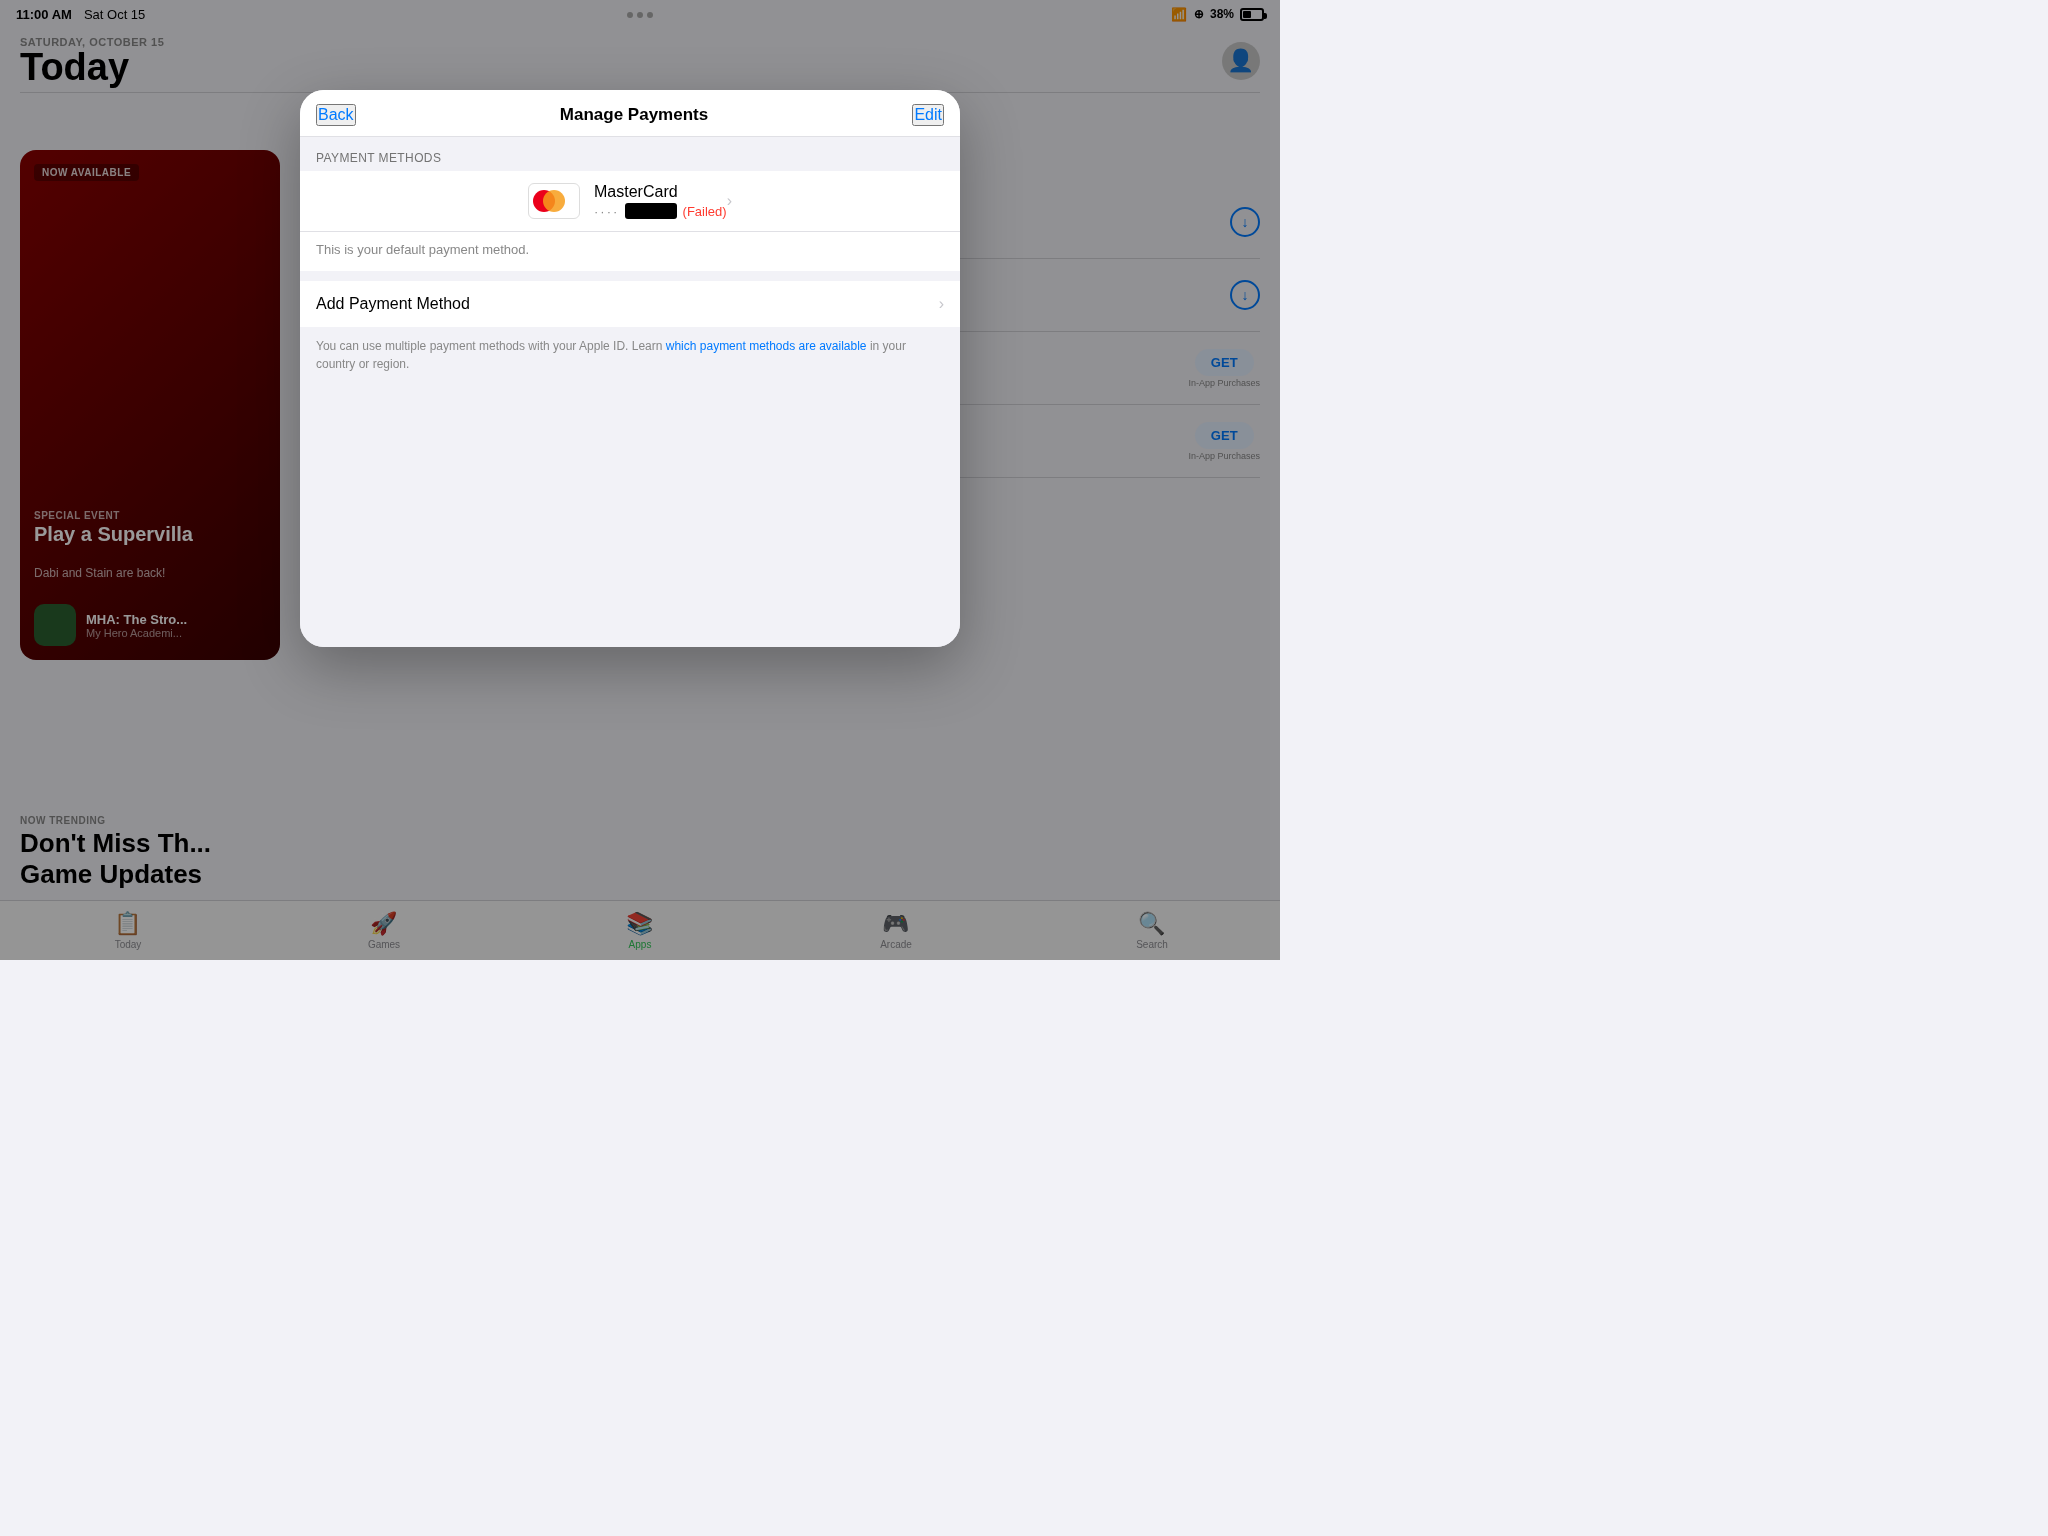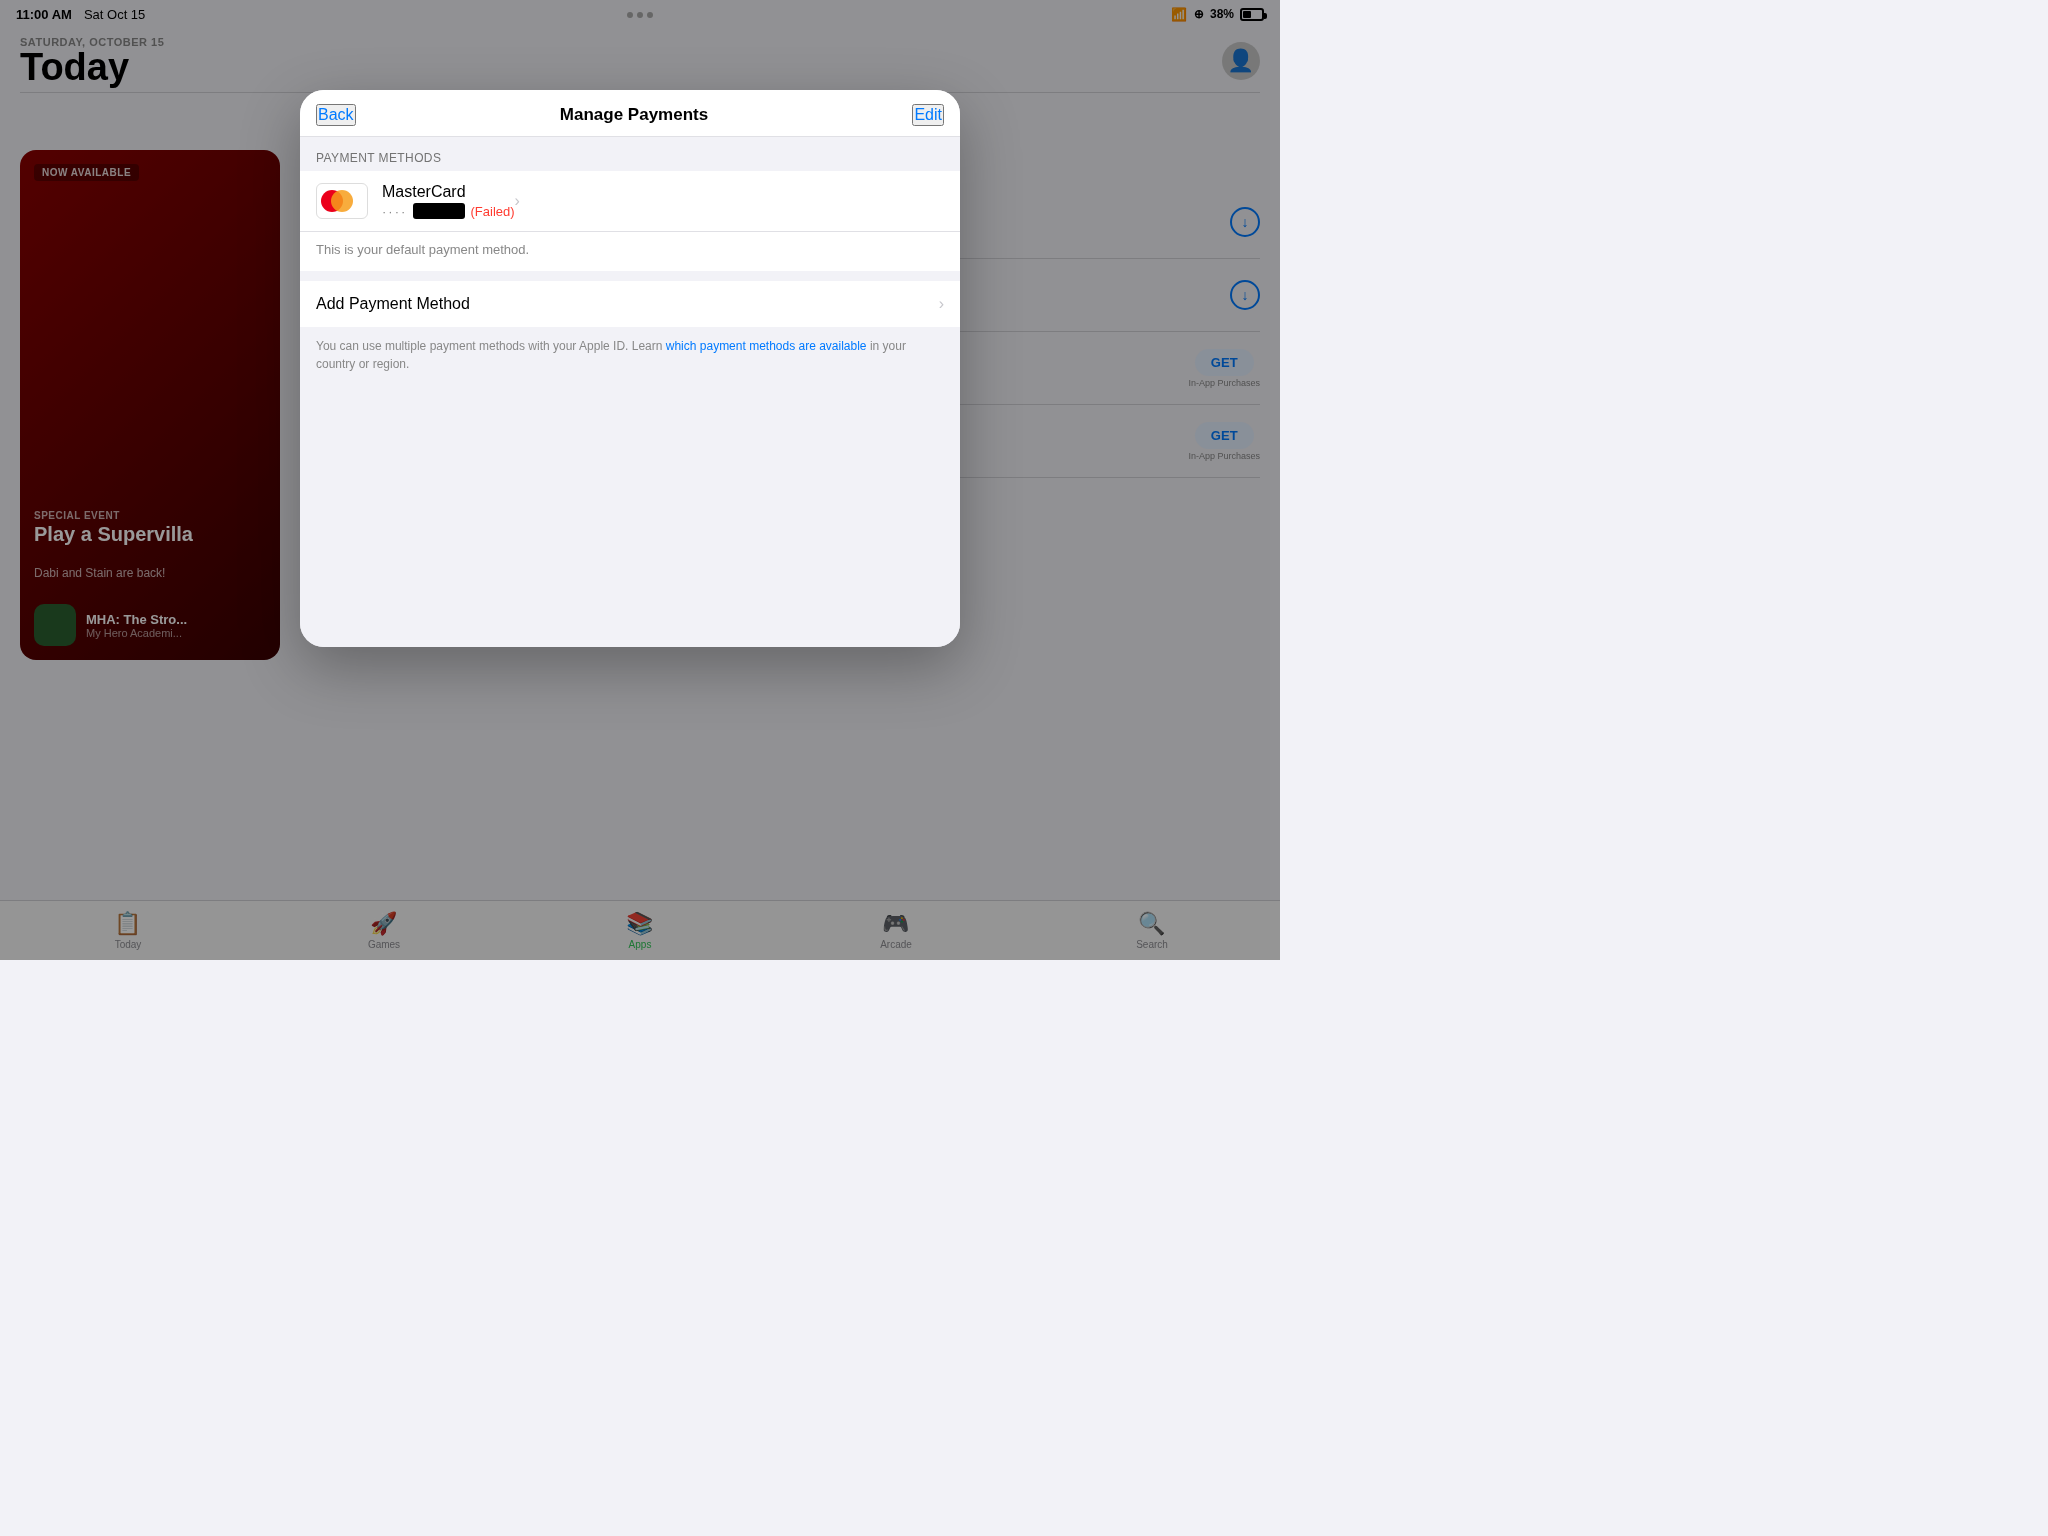--- a/index.html
+++ b/index.html
@@ -322,21 +322,21 @@
       padding: 14px 16px 6px;
     }
 
     .modal-card {
       background: #fff;
       margin: 0;
     }
     .payment-row {
       display: flex;
       align-items: center;
-      justify-content: flex-start;
+      justify-content: center;
       padding: 12px 16px;
       border-bottom: 1px solid #e0e0e5;
     }
     .payment-left {
       display: flex;
       align-items: center;
       gap: 14px;
     }
     .card-logo {
       width: 52px; height: 36px;
@@ -518,20 +518,24 @@
               <div class="app-item-sub">ver to survive!</div>
             </div>
         </div>
         <div class="get-btn-wrap">
           <button class="get-btn">GET</button>
           <span class="iap-text">In-App Purchases</span>
         </div>
       </div>
     </div>
 
+    <div class="trending-section">
+      <div class="trending-label">NOW TRENDING</div>
+      <div class="trending-title">Don't Miss Th...<br>Game Updates</div>
+    </div>
   </div>
 
   <div class="tab-bar">
     <div class="tab-item">
       <span class="tab-icon">📋</span>
       <span class="tab-label">Today</span>
     </div>
     <div class="tab-item">
       <span class="tab-icon">🚀</span>
       <span class="tab-label">Games</span>

